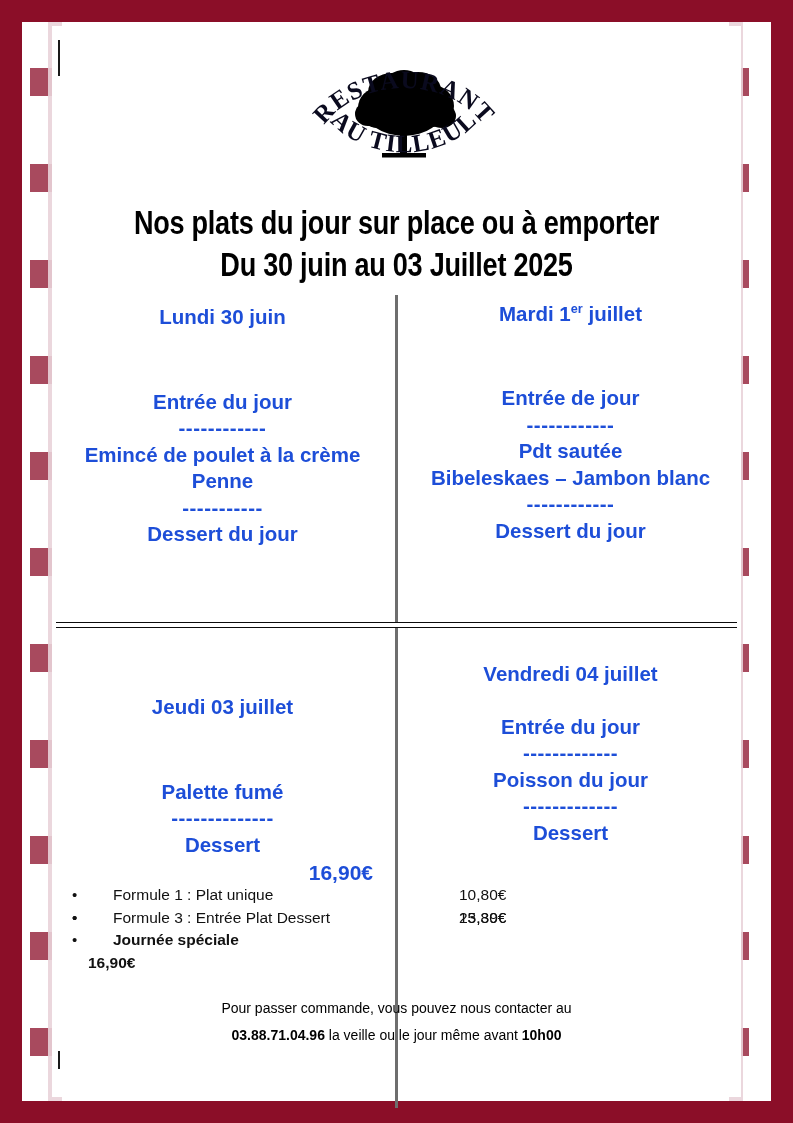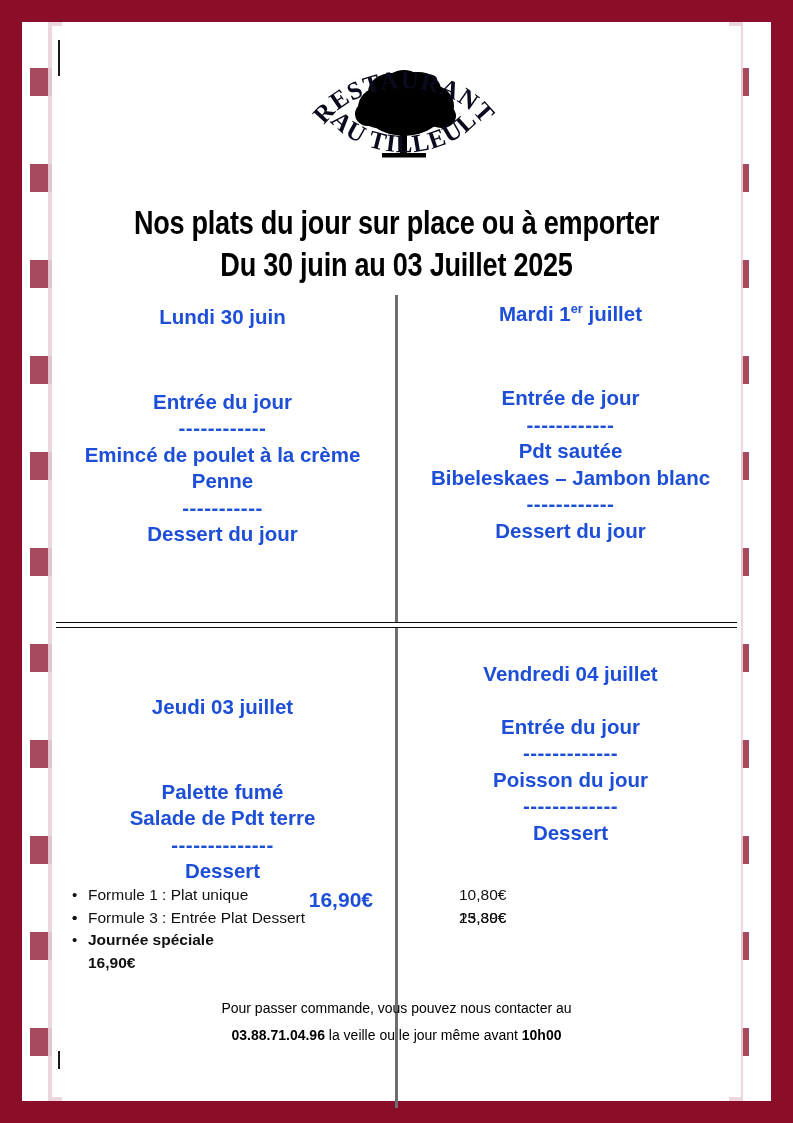--- a/index.html
+++ b/index.html
@@ -132,21 +132,21 @@
   
   #formulas{
     position:absolute;left:10px;top:866px;width:470px;
     font-size:15.5px;line-height:22.6px;color:#111;
   }
   #formulas ul{margin:0;padding:0 0 0 22px;list-style:none;}
   #formulas li{position:relative;white-space:nowrap;}
   #formulas li:before{
     content:"\2022";position:absolute;left:-16px;top:0;font-size:15px;
   }
-  .f-label{display:inline-block;}
+  .f-label{display:inline-block;margin-left:25px;}
   .f-price{position:absolute;left:371px;top:0;}
   #formulas li.special .f-label{font-weight:700;}
   .special-price{font-weight:700;display:block;padding-left:0px;}
 
   
   #footer{
     position:absolute;left:0;top:977px;width:681px;
     text-align:center;color:#000;
     font-size:14px;line-height:27px;
   }
@@ -240,21 +240,20 @@
     <span class="line">Pdt sautée</span>
     <span class="line">Bibeleskaes – Jambon blanc</span>
     <span class="line sep">------------</span>
     <span class="line">Dessert du jour</span>
   </div>
 
   <div class="day" id="day-thu">
     <span class="hdr line">Jeudi 03 juillet</span>
     <span class="gap-lg"></span>
     <span class="line">Palette fumé</span>
-    <span class="line">Salade de Pdt terre</span>
     <span class="line sep">--------------</span>
     <span class="line">Dessert</span>
     <span class="price-right">16,90€</span>
   </div>
 
   <div class="day" id="day-fri">
     <span class="hdr line">Vendredi 04 juillet</span>
     <span class="gap-sm"></span>
     <span class="line">Entrée du jour</span>
     <span class="line sep">-------------</span>

